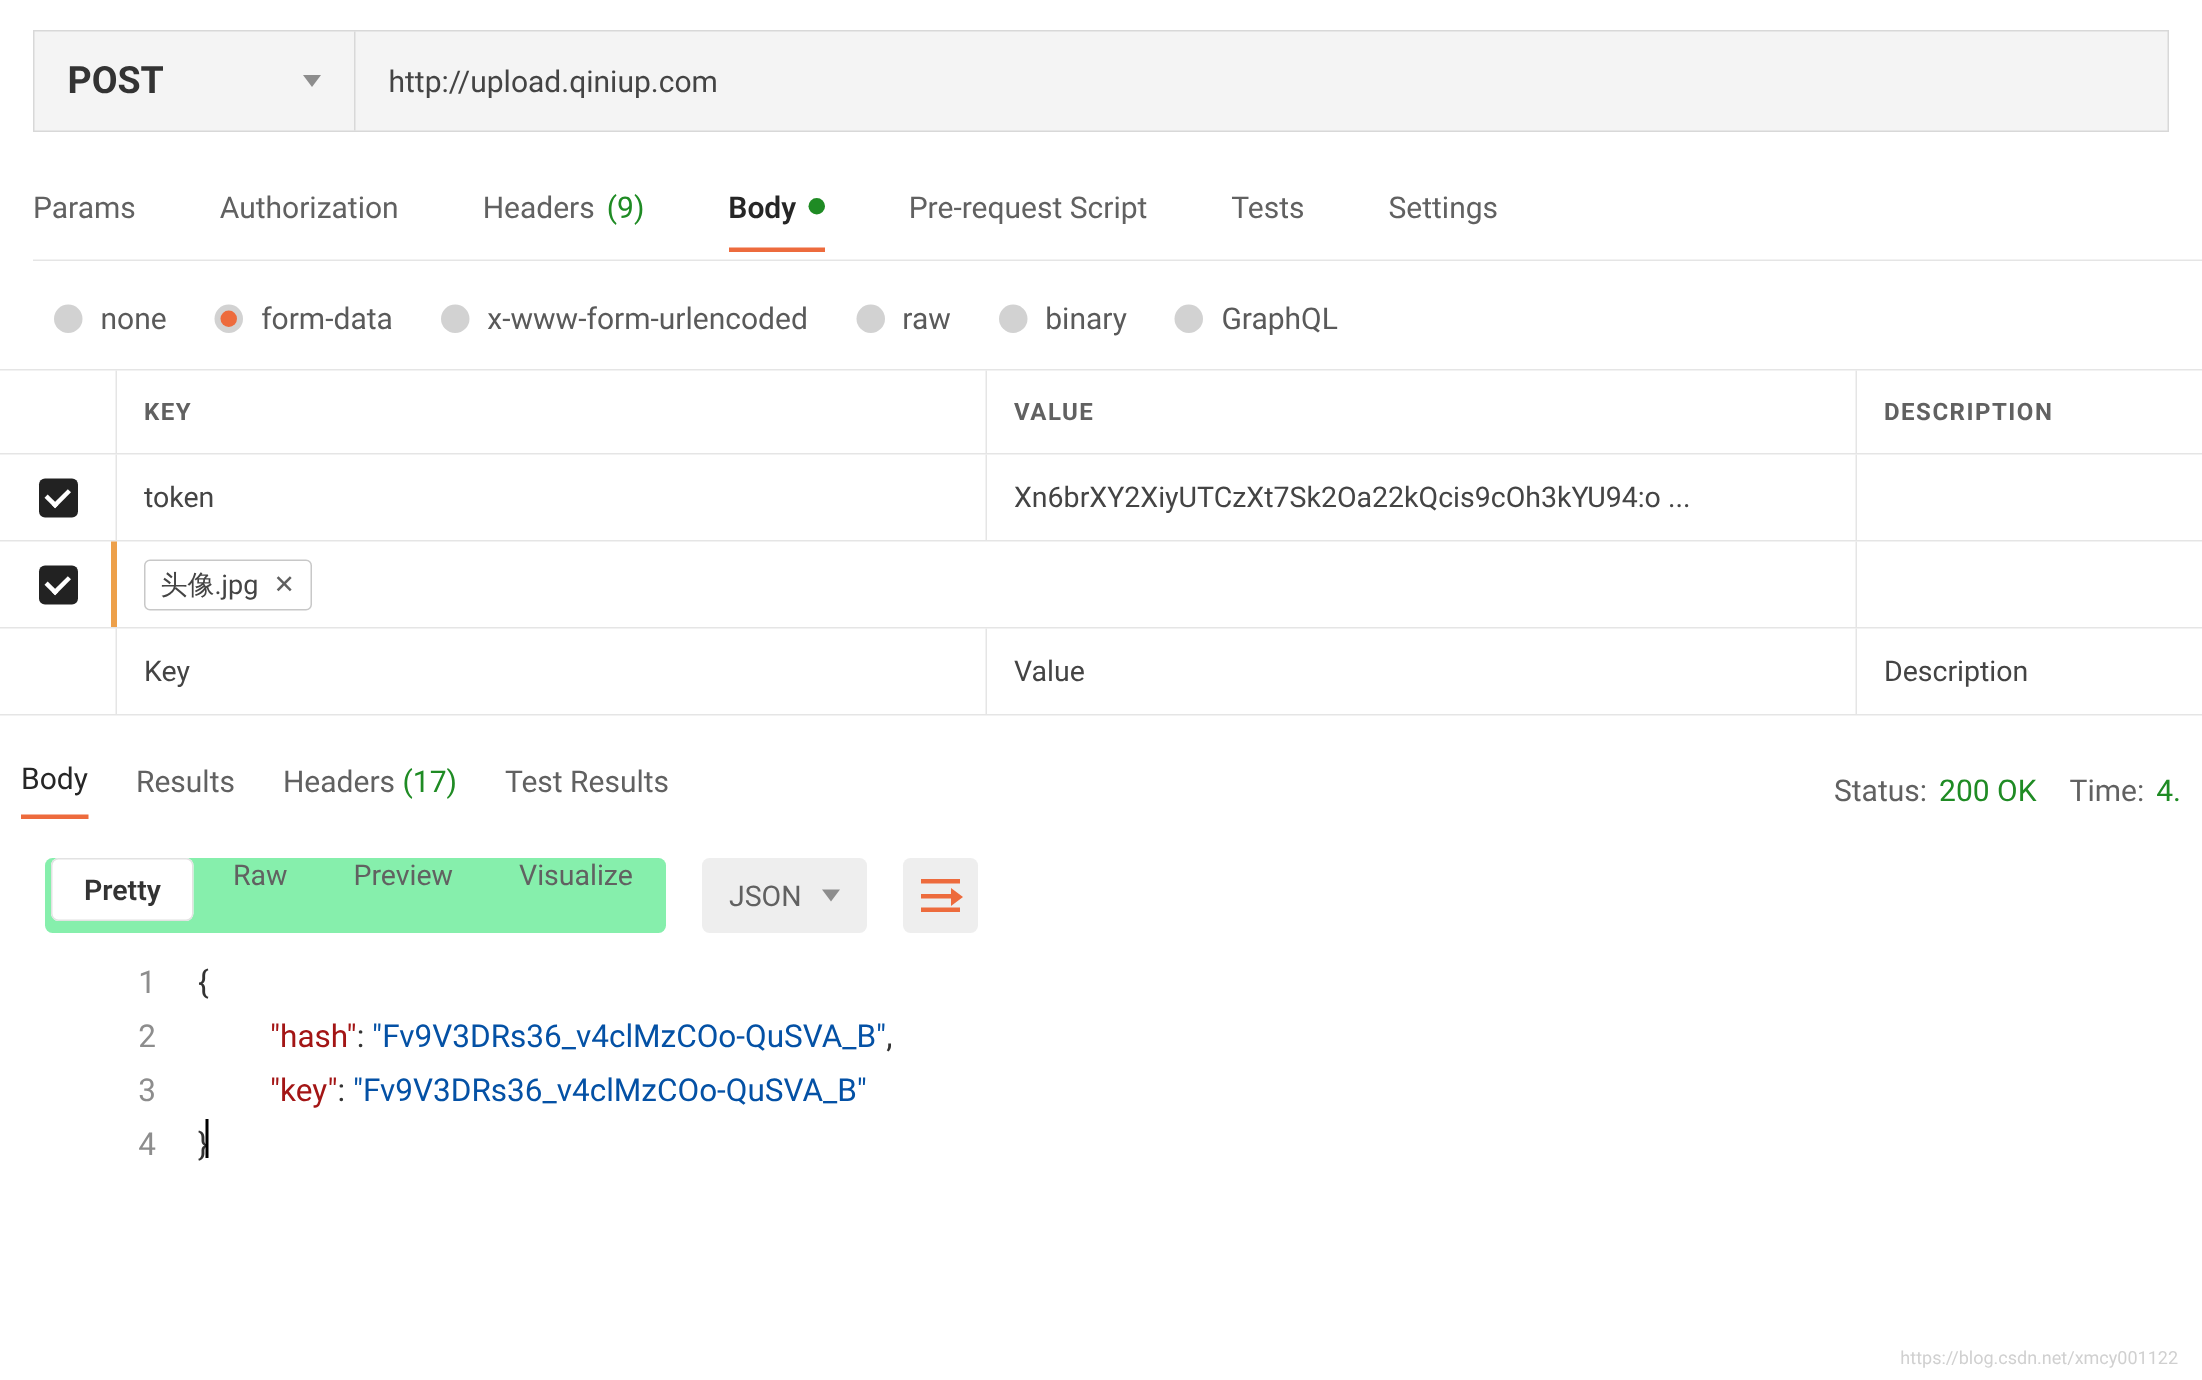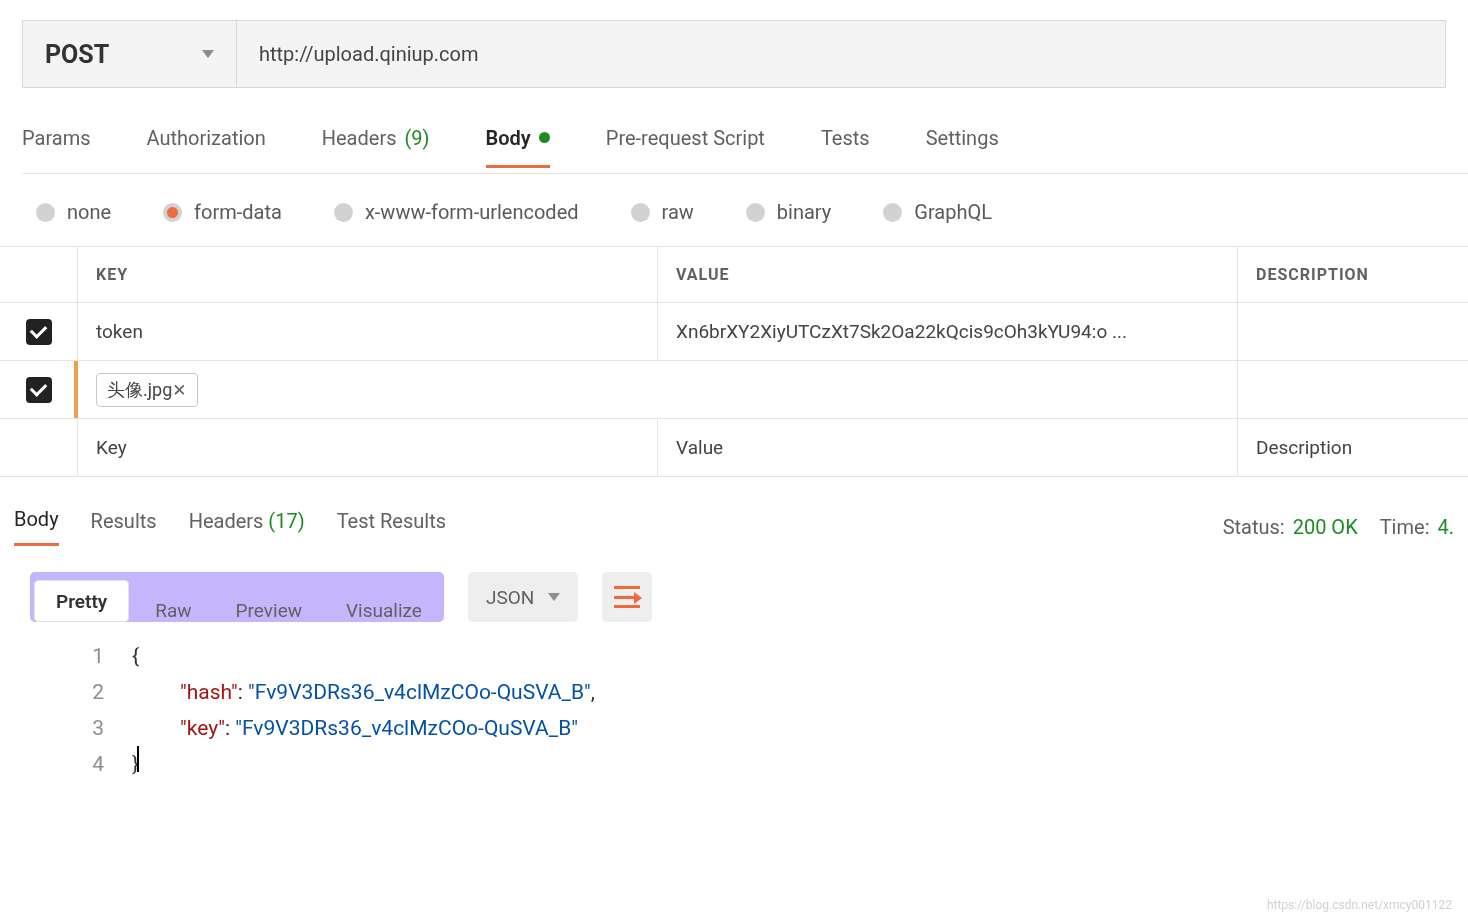--- a/index.html
+++ b/index.html
@@ -7,48 +7,48 @@
 .request-bar { display: flex; margin: 20px 22px 0 22px; border: 1px solid #d8d8d8; background: #f4f4f4; height: 68px; }
 .method-select { display:flex; align-items:center; justify-content:space-between; width: 214px; border-right: 1px solid #d8d8d8; padding: 0 22px; cursor:pointer; }
 .method-select span { font-size: 25px; font-weight: 700; color:#333; }
 .chevron { width:0; height:0; border-left:6px solid transparent; border-right:6px solid transparent; border-top:8px solid #8d8d8d; }
 .url-input { flex:1; display:flex; align-items:center; padding:0 22px; font-size:20px; color:#444; }
 .tabs { display:flex; align-items:center; gap:0; margin: 32px 0 0 22px; border-bottom: 1px solid #e5e5e5; height: 54px; }
 .tab { color:#616161; font-size:20px; padding: 0 0 18px 0; margin-right: 56px; cursor:pointer; display:flex; align-items:center; gap:8px; }
 .tab.active { color:#262626; font-weight: 600; border-bottom: 3px solid #ed6b3d; padding-bottom: 15px; }
 .count { color:#1f8b24; font-size:20px; }
 .dot { width:11px; height:11px; border-radius:50%; background:#1f8b24; display:inline-block; }
-.body-types { display:flex; align-items:center; gap:52px; margin: 26px 0 0 36px; padding-bottom: 22px; }
+.body-types { display:flex; align-items:center; gap:32px; margin: 26px 0 0 36px; padding-bottom: 22px; }
 .radio { display:flex; align-items:center; gap:12px; font-size:20px; color:#5a5a5a; cursor:pointer; }
 .radio-circle { width:19px; height:19px; border-radius:50%; background:#d2d2d2; display:flex; align-items:center; justify-content:center; }
 .radio-circle.checked::after { content:""; width:11px; height:11px; border-radius:50%; background:#ed6b3d; display:block; }
 .form-table { border-top:1px solid #e5e5e5; }
 .thead { display:flex; border-bottom:1px solid #e5e5e5; height:56px; }
 .cell { display:flex; align-items:center; font-size:19px; }
 .c-check { width:78px; justify-content:center; border-right:1px solid #e5e5e5; }
 .c-key { flex:1; padding:0 18px; border-right:1px solid #e5e5e5; }
 .c-val { flex:1; padding:0 18px; border-right:1px solid #e5e5e5; }
 .c-desc { width:230px; padding:0 18px; }
 .thead .cell { color:#616161; font-weight:700; font-size:16px; letter-spacing:1px; text-transform:uppercase; }
 .trow { display:flex; border-bottom:1px solid #e5e5e5; height:58px; }
 .trow .c-key, .trow .c-val, .trow .c-desc { color:#444; }
 .checkbox { width:26px; height:26px; border-radius:4px; background:#222; display:flex; align-items:center; justify-content:center; }
 .checkbox::after { content:""; width:12px; height:7px; border-left:3px solid #fff; border-bottom:3px solid #fff; transform:rotate(-45deg); margin-top:-3px; }
 .placeholder { color:#b0b0b0; }
-.chip { display:inline-flex; align-items:center; border:1px solid #c8c8c8; border-radius:4px; padding:4px 10px; font-size:18px; color:#444; }
+.chip { display:inline-flex; align-items:center; gap:10px; border:1px solid #c8c8c8; border-radius:4px; padding:4px 10px; font-size:18px; color:#444; }
 .chip-x { color:#616161; font-size:17px; cursor:pointer; }
 .file-row-marker { width:4px; background:#eda04a; height:100%; }
 .resp-tabs { display:flex; align-items:center; justify-content:space-between; margin: 30px 14px 0 14px; }
 .resp-left { display:flex; align-items:center; gap:32px; }
 .resp-tab { color:#616161; font-size:20px; padding-bottom:12px; cursor:pointer; }
 .resp-tab.active { color:#262626; border-bottom:3px solid #ed6b3d; }
 .resp-right { display:flex; align-items:center; gap:8px; font-size:20px; color:#616161; }
 .ok { color:#1f8b24; }
 .view-row { display:flex; align-items:center; gap:24px; margin:26px 0 0 30px; }
-.seg { display:flex; background:#c4b5fd; border-radius:5px; height:50px; align-items:flex-end; }
+.seg { display:flex; background:#86efac; border-radius:5px; height:50px; align-items:flex-start; }
 .seg-item { font-size:19px; color:#616161; padding:0 22px; cursor:pointer; }
 .seg-item.active { background:#fff; color:#333; border-radius:5px; height:42px; display:flex; align-items:center; margin:0 4px; font-weight:600; box-shadow:0 0 0 1px #e2e2e2 inset; }
 .json-select { display:flex; align-items:center; gap:14px; background:#eeeeee; height:50px; padding:0 18px; border-radius:5px; font-size:19px; color:#616161; cursor:pointer; }
 .wrap-btn { width:50px; height:50px; background:#eeeeee; border-radius:5px; display:flex; align-items:center; justify-content:center; cursor:pointer; }
 .wrap-icon { width:26px; height:22px; border-top:3px solid #ed6b3d; border-bottom:3px solid #ed6b3d; position:relative; }
 .wrap-icon::after { content:""; position:absolute; top:7px; left:0; width:20px; height:3px; background:#ed6b3d; }
 .wrap-icon::before { content:""; position:absolute; top:3px; right:-2px; width:0; height:0; border-top:6px solid transparent; border-bottom:6px solid transparent; border-left:8px solid #ed6b3d; }
 .code { margin:16px 0 0 52px; font-family: ui-monospace, SFMono-Regular, Menlo, Consolas, monospace; font-size:21px; line-height:36px; }
 .code-line { display:flex; }
 .ln { width:80px; text-align:right; color:#8d8d8d; padding-right:28px; }

